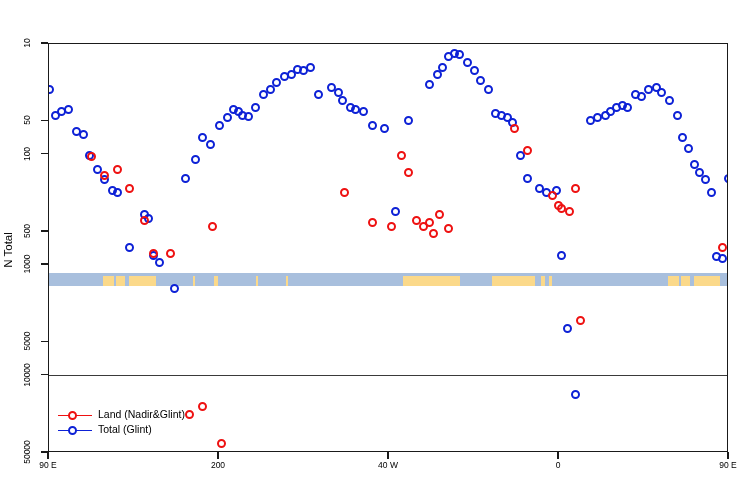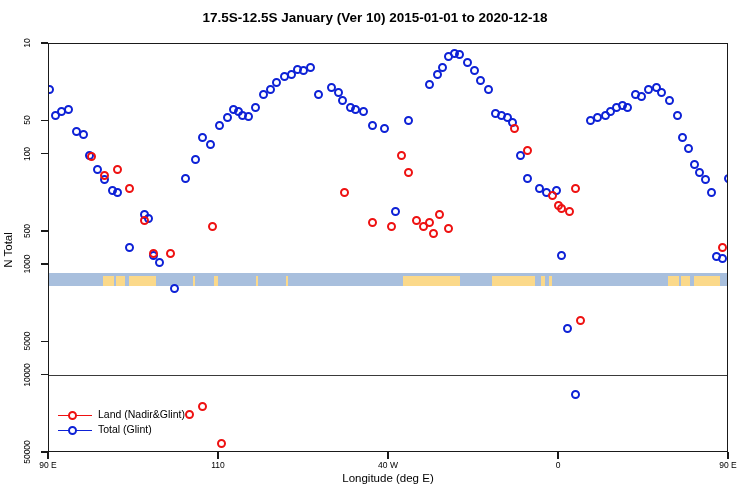--- a/index.html
+++ b/index.html
@@ -53,21 +53,20 @@
   .legmark .bar{position:absolute;left:0;top:4.2px;width:34px;height:1.6px;}
   .legmark .circ{position:absolute;left:10px;top:0.5px;width:9px;height:9px;
                  border-radius:50%;box-sizing:border-box;background:#fff;}
   .legtext{position:absolute;left:40px;top:0px;font-size:10.5px;white-space:nowrap;}
 </style>
 </head>
 <body>
 
 <div id="root">
 
-  <div id="title">17.5S-12.5S January (Ver 10)   2015-01-01 to 2020-12-18</div>
 
   <div id="ylabel">N Total</div>
 
   <div id="yaxis">
       <div class="ytmark" style="top: 451.35px;"></div>
       <div class="ytlab" style="left: 22px; top: 452px; transform: translateY(-50%) rotate(180deg);">50000</div>
       <div class="ytmark" style="top: 374.064px;"></div>
       <div class="ytlab" style="left: 22px; top: 374.714px; transform: translateY(-50%) rotate(180deg);">10000</div>
       <div class="ytmark" style="top: 340.779px;"></div>
       <div class="ytlab" style="left: 22px; top: 341.429px; transform: translateY(-50%) rotate(180deg);">5000</div>
@@ -230,30 +229,29 @@
         <div class="pt land" style="left: 674.333px; top: 204.985px;"></div>
       </div>
   </div>
 
   <div id="plotframe"></div>
 
   <div id="xaxis">
       <div class="xtmark" style="left: 47.35px;"></div>
       <div class="xtlab" style="top: 460px; width: 60px; left: 18px;">90 E</div>
       <div class="xtmark" style="left: 217.35px;"></div>
-      <div class="xtlab" style="top: 460px; width: 60px; left: 188px;">110</div>
+      <div class="xtlab" style="top: 460px; width: 60px; left: 188px;">200</div>
       <div class="xtmark" style="left: 387.35px;"></div>
       <div class="xtlab" style="top: 460px; width: 60px; left: 358px;">40 W</div>
       <div class="xtmark" style="left: 557.35px;"></div>
       <div class="xtlab" style="top: 460px; width: 60px; left: 528px;">0</div>
       <div class="xtmark" style="left: 727.35px;"></div>
       <div class="xtlab" style="top: 460px; width: 60px; left: 698px;">90 E</div>
     </div>
 
-  <div id="xlabel">Longitude (deg E)</div>
 
   <div id="legend">
     <div class="legrow">
       <span class="legmark">
         <span class="bar" style="background:#ee1111"></span>
         <span class="circ" style="border:2.6px solid #ee1111"></span>
       </span>
       <span class="legtext">Land (Nadir&amp;Glint)</span>
     </div>
     <div class="legrow">

